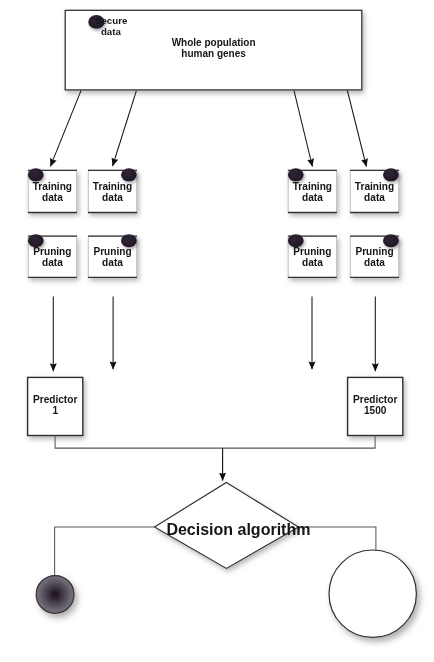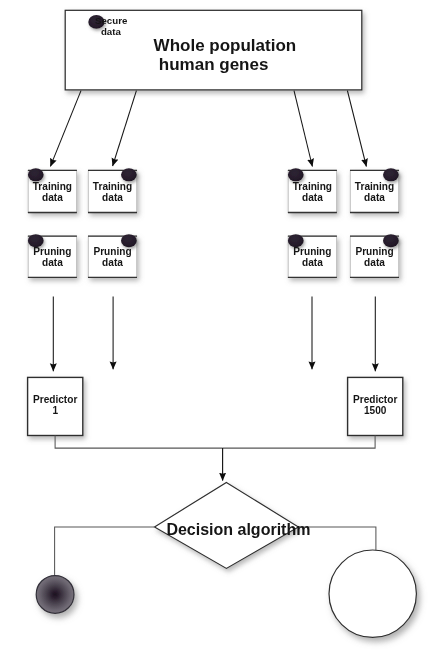--- a/index.html
+++ b/index.html
@@ -125,21 +125,21 @@
           <path d="M154.5 526.9 L54.6 526.9 L54.6 576.2"></path>
           <path d="M298.4 526.9 L375.9 526.9 L375.9 550.2"></path>
         </g>
         <circle cx="55.1" cy="594.4" r="18.9" fill="url(#gradOutcome)" stroke="#33303a" stroke-width="1.25" filter="url(#bigShadow)"></circle>
         <circle cx="372.7" cy="593.7" r="43.7" fill="#ffffff" stroke="#2e2e2e" stroke-width="1.2" filter="url(#bigShadow)"></circle>
       </g>
 </svg>
 
 <div id="label-layer">
       <div class="lbl" style="left: 95px; top: 15.9px; width: 31.8px; font-size: 9.7px; text-align: center;"><span>Secure</span><br><span>data</span></div>
-      <div class="lbl" style="left: 153.6px; top: 37.2px; width: 120px; font-size: 17px;"><span>Whole population</span><br><span>human genes</span></div>
+      <div class="lbl" style="left: 153.6px; top: 37.2px; width: 120px; font-size: 10px;"><span>Whole population</span><br><span>human genes</span></div>
       <div class="lbl" style="left: 28.2px; top: 180.6px; width: 48.4px; font-size: 10.1px;"><span>Training</span><br><span>data</span></div>
       <div class="lbl" style="left: 28.2px; top: 246.4px; width: 48.4px; font-size: 10.1px;"><span>Pruning</span><br><span>data</span></div>
       <div class="lbl" style="left: 88.3px; top: 180.6px; width: 48.4px; font-size: 10.1px;"><span>Training</span><br><span>data</span></div>
       <div class="lbl" style="left: 88.3px; top: 246.4px; width: 48.4px; font-size: 10.1px;"><span>Pruning</span><br><span>data</span></div>
       <div class="lbl" style="left: 288.2px; top: 180.6px; width: 48.4px; font-size: 10.1px;"><span>Training</span><br><span>data</span></div>
       <div class="lbl" style="left: 288.2px; top: 246.4px; width: 48.4px; font-size: 10.1px;"><span>Pruning</span><br><span>data</span></div>
       <div class="lbl" style="left: 350.3px; top: 180.6px; width: 48.4px; font-size: 10.1px;"><span>Training</span><br><span>data</span></div>
       <div class="lbl" style="left: 350.3px; top: 246.4px; width: 48.4px; font-size: 10.1px;"><span>Pruning</span><br><span>data</span></div>
       <div class="lbl" style="left: 27.6px; top: 394.2px; width: 55.2px; font-size: 10.1px;"><span>Predictor</span><br><span>1</span></div>
       <div class="lbl" style="left: 347.6px; top: 394.2px; width: 55.2px; font-size: 10.1px;"><span>Predictor</span><br><span>1500</span></div>

